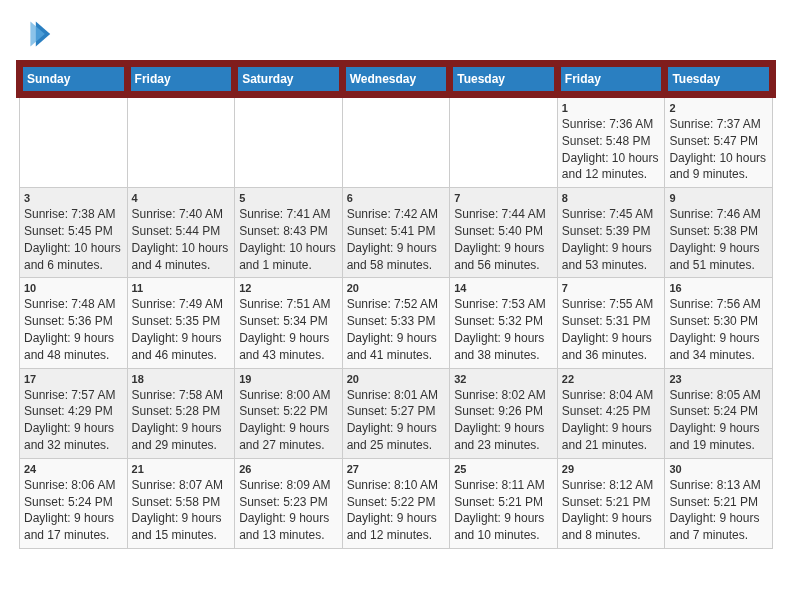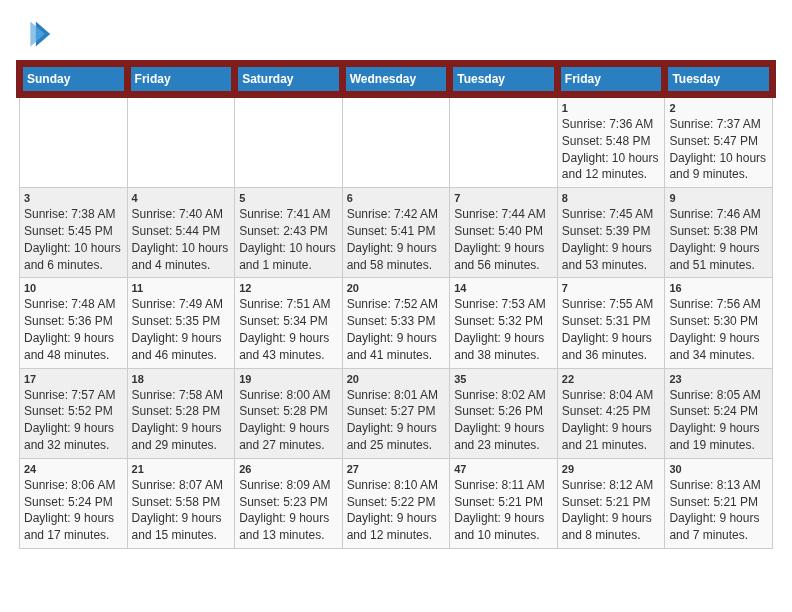--- a/index.html
+++ b/index.html
@@ -148,21 +148,21 @@
         </td>
         <td class="dark">
           <div class="day-num">4</div>
           <div class="day-info">Sunrise: 7:40 AM
 Sunset: 5:44 PM
 Daylight: 10 hours and 4 minutes.</div>
         </td>
         <td class="dark">
           <div class="day-num">5</div>
           <div class="day-info">Sunrise: 7:41 AM
-Sunset: 2:43 PM
+Sunset: 8:43 PM
 Daylight: 10 hours and 1 minute.</div>
         </td>
         <td class="dark">
           <div class="day-num">6</div>
           <div class="day-info">Sunrise: 7:42 AM
 Sunset: 5:41 PM
 Daylight: 9 hours and 58 minutes.</div>
         </td>
         <td class="dark">
           <div class="day-num">7</div>
@@ -224,45 +224,45 @@
           <div class="day-num">16</div>
           <div class="day-info">Sunrise: 7:56 AM
 Sunset: 5:30 PM
 Daylight: 9 hours and 34 minutes.</div>
         </td>
       </tr>
       <tr>
         <td class="dark">
           <div class="day-num">17</div>
           <div class="day-info">Sunrise: 7:57 AM
-Sunset: 5:52 PM
+Sunset: 4:29 PM
 Daylight: 9 hours and 32 minutes.</div>
         </td>
         <td class="dark">
           <div class="day-num">18</div>
           <div class="day-info">Sunrise: 7:58 AM
 Sunset: 5:28 PM
 Daylight: 9 hours and 29 minutes.</div>
         </td>
         <td class="dark">
           <div class="day-num">19</div>
           <div class="day-info">Sunrise: 8:00 AM
-Sunset: 5:28 PM
+Sunset: 5:22 PM
 Daylight: 9 hours and 27 minutes.</div>
         </td>
         <td class="dark">
           <div class="day-num">20</div>
           <div class="day-info">Sunrise: 8:01 AM
 Sunset: 5:27 PM
 Daylight: 9 hours and 25 minutes.</div>
         </td>
         <td class="dark">
-          <div class="day-num">35</div>
+          <div class="day-num">32</div>
           <div class="day-info">Sunrise: 8:02 AM
-Sunset: 5:26 PM
+Sunset: 9:26 PM
 Daylight: 9 hours and 23 minutes.</div>
         </td>
         <td class="dark">
           <div class="day-num">22</div>
           <div class="day-info">Sunrise: 8:04 AM
 Sunset: 4:25 PM
 Daylight: 9 hours and 21 minutes.</div>
         </td>
         <td class="dark">
           <div class="day-num">23</div>
@@ -290,21 +290,21 @@
 Sunset: 5:23 PM
 Daylight: 9 hours and 13 minutes.</div>
         </td>
         <td class="light">
           <div class="day-num">27</div>
           <div class="day-info">Sunrise: 8:10 AM
 Sunset: 5:22 PM
 Daylight: 9 hours and 12 minutes.</div>
         </td>
         <td class="light">
-          <div class="day-num">47</div>
+          <div class="day-num">25</div>
           <div class="day-info">Sunrise: 8:11 AM
 Sunset: 5:21 PM
 Daylight: 9 hours and 10 minutes.</div>
         </td>
         <td class="light">
           <div class="day-num">29</div>
           <div class="day-info">Sunrise: 8:12 AM
 Sunset: 5:21 PM
 Daylight: 9 hours and 8 minutes.</div>
         </td>

